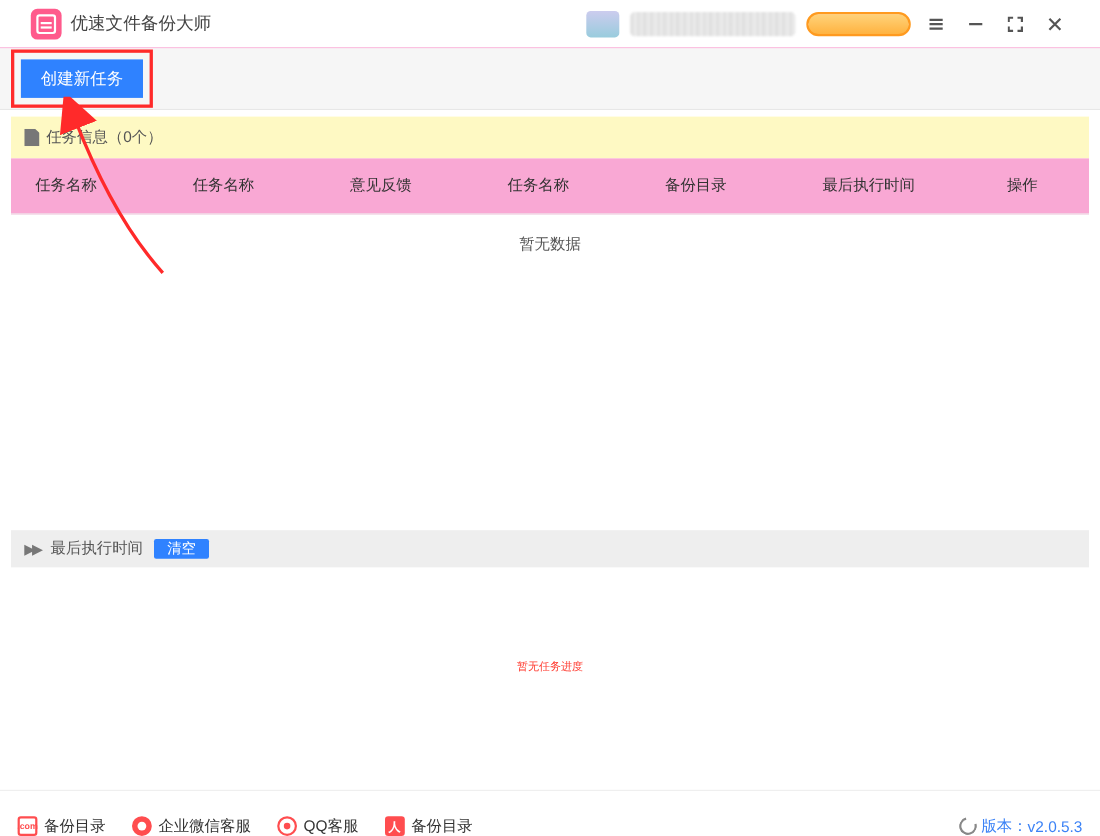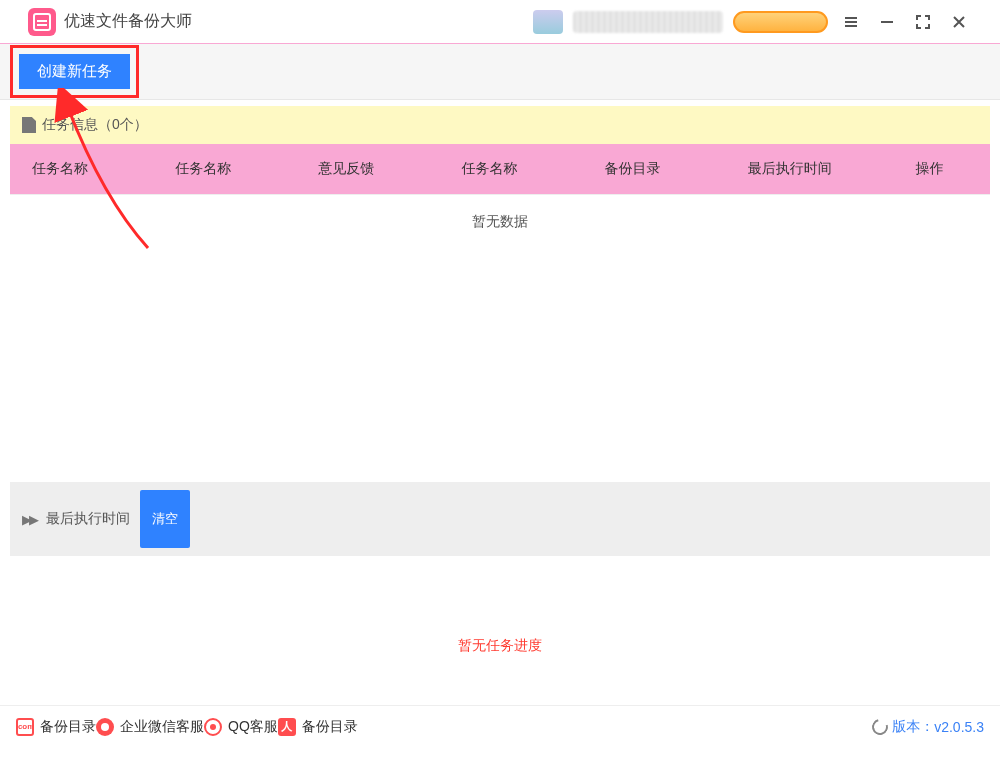--- a/index.html
+++ b/index.html
@@ -121,40 +121,41 @@
   .panel2 { margin: 6px 10px 0 10px; }
   .panel2-head {
     background:#eeeeee;
     padding:8px 12px;
     display:flex; align-items:center; gap:10px;
     color:#555;
   }
   .ff-icon { font-size:13px; letter-spacing:-3px; color:#777; }
   .btn-small {
     background:#2f82ff; color:#fff; border:none;
-    padding:20px 12px; font-size:13px; cursor:pointer;
+    padding:0 12px; font-size:13px; cursor:pointer;
     border-radius:2px;
   }
   .progress-body {
     background:#fff;
     height: 180px;
     display:flex; align-items:center; justify-content:center;
     color:#ff3b30;
-    font-size:14px;
+    font-size:10px;
   }
 
   
   .footer {
     position:absolute;
-    left:0; right:0; bottom:13px;
+    left:0; right:0; bottom:0;
     height:42px;
     border-top:1px solid #eee;
-    display:flex; align-items:center;
+    display:flex; align-items:flex-end;
     padding: 0 16px;
     font-size:14px;
+    gap: 24px;
   }
   .flink { display:flex; align-items:center; gap:6px; color:#333; cursor:pointer; }
   .ico-sq { width:18px; height:18px; border-radius:3px; display:flex;align-items:center;justify-content:center; }
   .ico-site { border:2px solid #ff4d4f; color:#ff4d4f; font-size:8px; font-weight:bold; }
   .ico-wechat { background:#ff4d4f; border-radius:50%; }
   .ico-wechat::after{content:""; width:8px;height:8px;border-radius:50%;background:#fff;display:block;margin:5px;}
   .ico-qq { width:18px;height:18px;border:2px solid #ff4d4f;border-radius:50%; position:relative;}
   .ico-qq::after{content:"";position:absolute;width:6px;height:6px;background:#ff4d4f;border-radius:50%;left:4px;top:4px;}
   .ico-fb { background:#ff4d4f; color:#fff; font-size:11px; font-weight:bold; }
   .footer-spacer{flex:1;}

